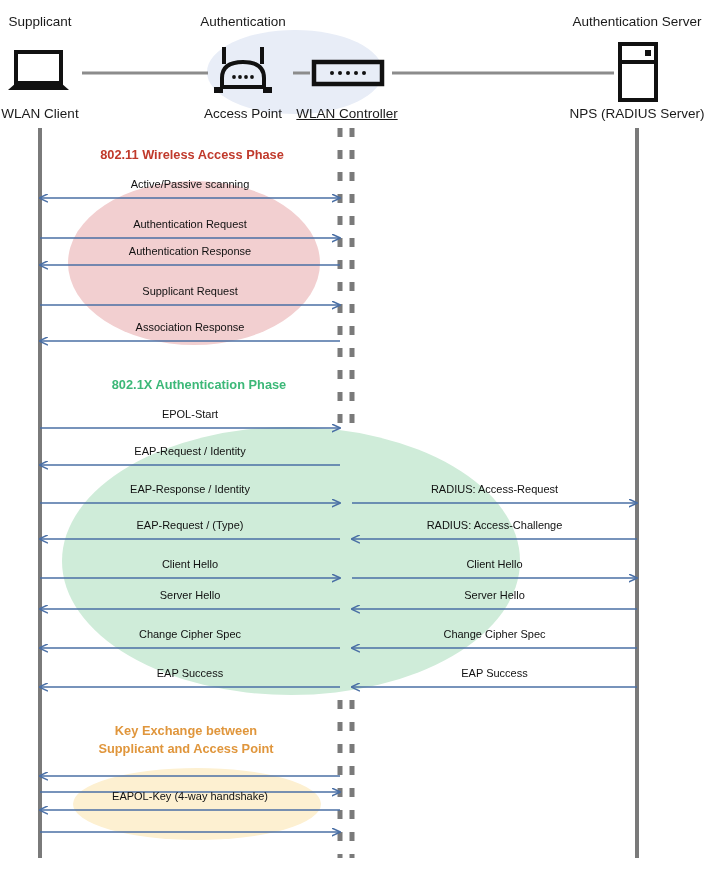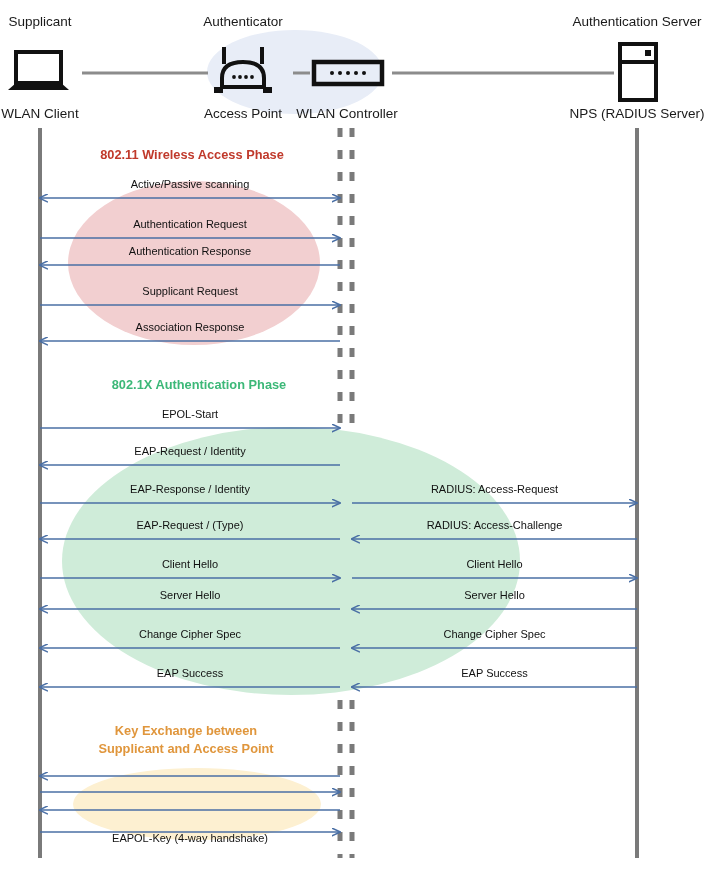--- a/index.html
+++ b/index.html
@@ -69,23 +69,23 @@
       <line x1="340" y1="128" x2="340" y2="858" stroke="#7a7a7a" stroke-width="5" stroke-dasharray="9 13"></line>
       <line x1="352" y1="128" x2="352" y2="858" stroke="#7a7a7a" stroke-width="5" stroke-dasharray="9 13"></line>
       <ellipse cx="194" cy="263" rx="126" ry="82" fill="#f2cfd0"></ellipse>
       <ellipse cx="291" cy="561" rx="229" ry="134" fill="#cfecd9"></ellipse>
       <ellipse cx="197" cy="804" rx="124" ry="36" fill="#fdf0d1"></ellipse>
     </svg>
 
   <div id="headers">
       <div class="hdr-label" style="left: -70px; top: 14px; width: 220px;">Supplicant</div>
       <div class="hdr-label" style="left: -70px; top: 106px; width: 220px;">WLAN Client</div>
-      <div class="hdr-label" style="left: 133px; top: 14px; width: 220px;">Authenticator</div>
+      <div class="hdr-label" style="left: 133px; top: 14px; width: 220px;">Authentication</div>
       <div class="hdr-label" style="left: 133px; top: 106px; width: 220px;">Access Point</div>
-      <div class="hdr-label" style="left: 237px; top: 106px; width: 220px;">WLAN Controller</div>
+      <div class="hdr-label" style="left: 237px; top: 106px; width: 220px; text-decoration: underline;">WLAN Controller</div>
       <div class="hdr-label" style="left: 527px; top: 14px; width: 220px;">Authentication Server</div>
       <div class="hdr-label" style="left: 527px; top: 106px; width: 220px;">NPS (RADIUS Server)</div>
     </div>
 
   <svg class="layer" id="fg-layer" viewBox="0 0 713 875" xmlns="http://www.w3.org/2000/svg">
     <defs>
       <marker id="ah-r" markerWidth="9" markerHeight="9" refX="8" refY="4.5" orient="auto" markerUnits="userSpaceOnUse">
         <path d="M0,0.6 L8.4,4.5 L0,8.4" fill="none" stroke="#4a6fa5" stroke-width="1.5" stroke-linecap="round" stroke-linejoin="round"></path>
       </marker>
       <marker id="ah-l" markerWidth="9" markerHeight="9" refX="1" refY="4.5" orient="auto" markerUnits="userSpaceOnUse">
@@ -128,21 +128,21 @@
       <div class="msg-label" style="left: 190px; top: 285px;">Supplicant Request</div>
       <div class="msg-label" style="left: 190px; top: 321px;">Association Response</div>
       <div class="msg-label" style="left: 190px; top: 408px;">EPOL-Start</div>
       <div class="msg-label" style="left: 190px; top: 445px;">EAP-Request / Identity</div>
       <div class="msg-label" style="left: 190px; top: 483px;">EAP-Response / Identity</div>
       <div class="msg-label" style="left: 190px; top: 519px;">EAP-Request / (Type)</div>
       <div class="msg-label" style="left: 190px; top: 558px;">Client Hello</div>
       <div class="msg-label" style="left: 190px; top: 589px;">Server Hello</div>
       <div class="msg-label" style="left: 190px; top: 628px;">Change Cipher Spec</div>
       <div class="msg-label" style="left: 190px; top: 667px;">EAP Success</div>
-      <div class="msg-label" style="left: 190px; top: 790px; margin-top: 42px;">EAPOL-Key (4-way handshake)</div>
+      <div class="msg-label" style="left: 190px; top: 790px;">EAPOL-Key (4-way handshake)</div>
       <div class="msg-label" style="left: 494.5px; top: 483px;">RADIUS: Access-Request</div>
       <div class="msg-label" style="left: 494.5px; top: 519px;">RADIUS: Access-Challenge</div>
       <div class="msg-label" style="left: 494.5px; top: 558px;">Client Hello</div>
       <div class="msg-label" style="left: 494.5px; top: 589px;">Server Hello</div>
       <div class="msg-label" style="left: 494.5px; top: 628px;">Change Cipher Spec</div>
       <div class="msg-label" style="left: 494.5px; top: 667px;">EAP Success</div>
     </div>
 </div>
 
 </body></html>

